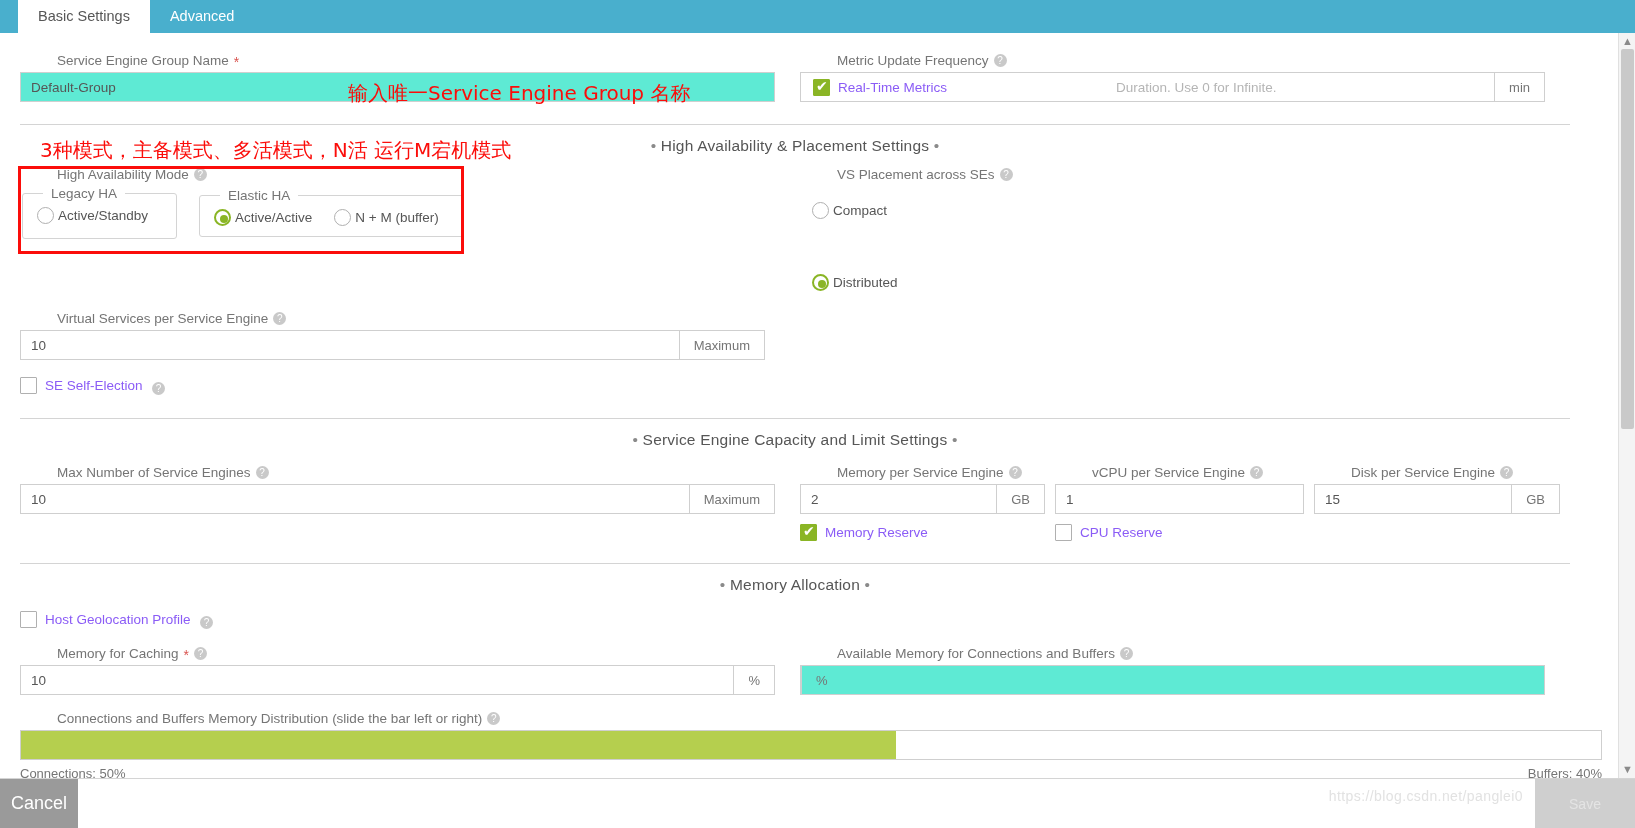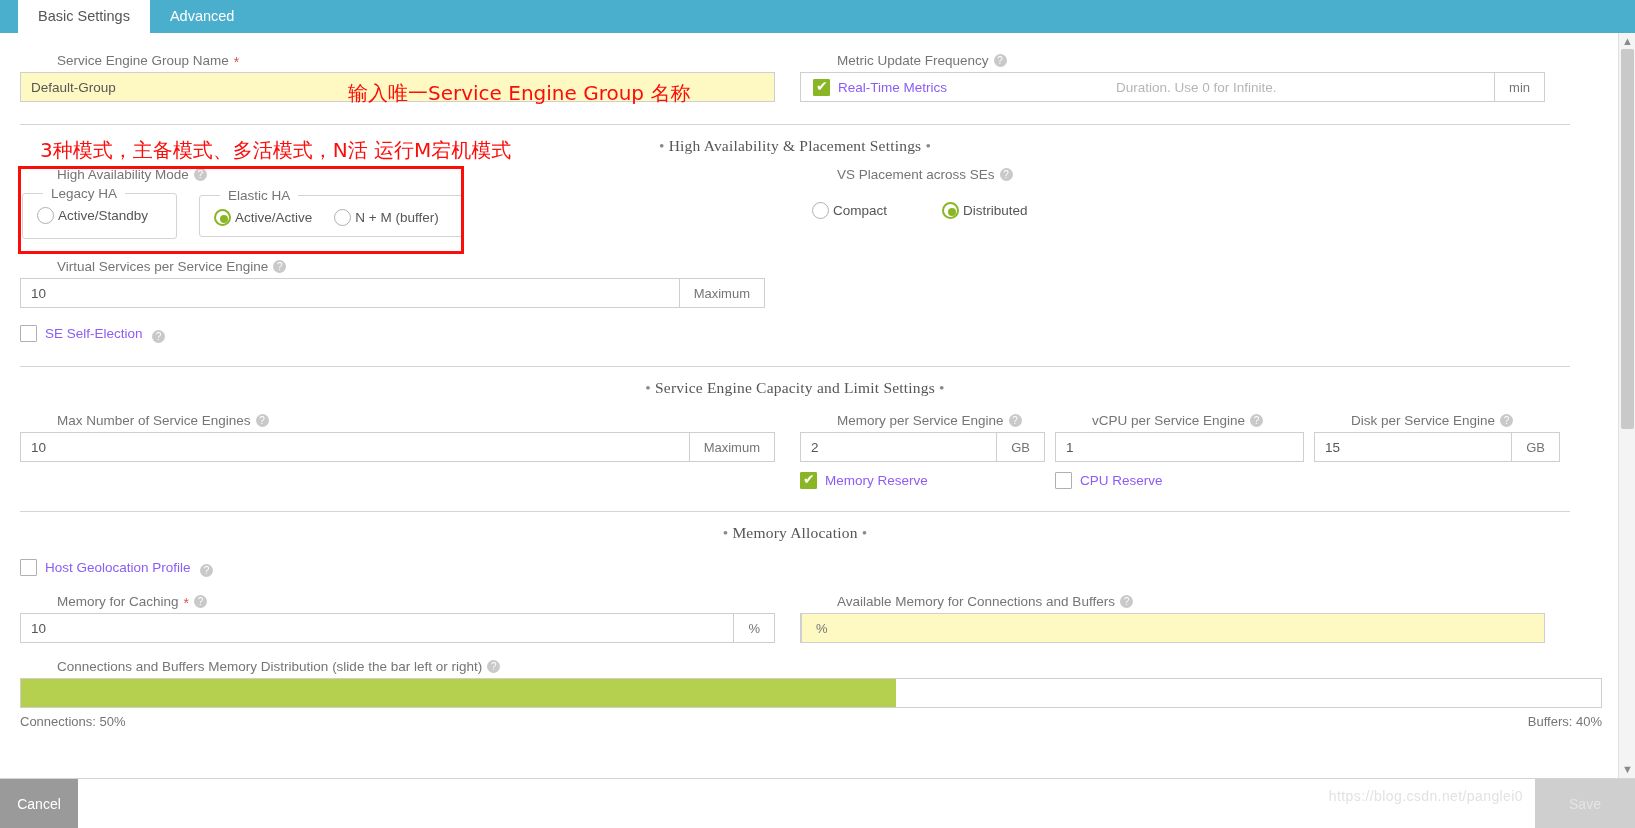--- a/index.html
+++ b/index.html
@@ -87,21 +87,21 @@
     height: 30px;
   }
   .field input {
     flex: 1 1 auto; min-width: 0;
     border: 0; outline: none; background: transparent;
     padding: 0 10px;
     font-size: 13.5px; color: #565656;
     font-family: "Liberation Sans", sans-serif;
   }
   .field input::placeholder { color: #b5b5b5; }
-  .field.readonly { background: #fef9c3; }
+  .field.readonly { background: #5eead4; }
   .field.readonly input { background: transparent; }
   .addon {
     display: flex; align-items: center; justify-content: center;
     padding: 0 14px;
     border-left: 1px solid #cfcfcf;
     font-size: 13px; color: #757575;
     background: transparent;
     white-space: nowrap;
   }
 
@@ -134,21 +134,20 @@
     width: 8px; height: 8px; border-radius: 50%; background: #8ab525;
   }
   .rad .txt { font-size: 13.5px; color: #565656; white-space: nowrap; }
 
   
   .section {
     position: relative;
     border-top: 1px solid #d4d4d4;
     text-align: center;
     padding-top: 12px;
-    font-family: Liberation Serif, serif;
   }
   .section .sectitle {
     font-size: 15.5px; color: #565656;
     letter-spacing: .2px;
   }
   .section .sectitle .bullet { color: #8a8a8a; }
 
   
   .fs {
     border: 1px solid #d4d4d4; border-radius: 3px;
@@ -193,21 +192,21 @@
   .footer {
     position: absolute; left: 0; bottom: 0;
     width: 1635px; height: 50px;
     background: #ffffff;
     border-top: 1px solid #d4d4d4;
     display: flex; align-items: stretch;
   }
   .btn-cancel {
     width: 78px; background: #9a9a9a; color: #ffffff;
     display: flex; align-items: center; justify-content: center;
-    font-size: 14px; cursor: pointer;
+    font-size: 18px; cursor: pointer;
   }
   .footer-spacer { flex: 1; }
   .btn-save {
     width: 100px; background: #cfcfcf; color: #e4e4e4;
     display: flex; align-items: center; justify-content: center;
     font-size: 14px; cursor: pointer;
   }
   .watermark {
     position: absolute; right: 112px; bottom: 24px;
     color: #e2e2e2; font-size: 14px; letter-spacing: .4px;
@@ -298,21 +297,21 @@
             </div>
           </fieldset>
         </div>
       </div>
 
       <div class="colR">
         <div class="label">
           <span>VS Placement across SEs</span>
           <span class="help">?</span>
         </div>
-        <div style="display:flex;gap:55px;margin-top:20px;padding-left:12px;">
+        <div style="display:flex;gap:55px;margin-top:20px;padding-left:12px;flex-direction:column;">
           <label class="rad">
             <span class="dot"></span>
             <span class="txt">Compact</span>
           </label>
           <label class="rad">
             <span class="dot on"></span>
             <span class="txt">Distributed</span>
           </label>
         </div>
       </div>

